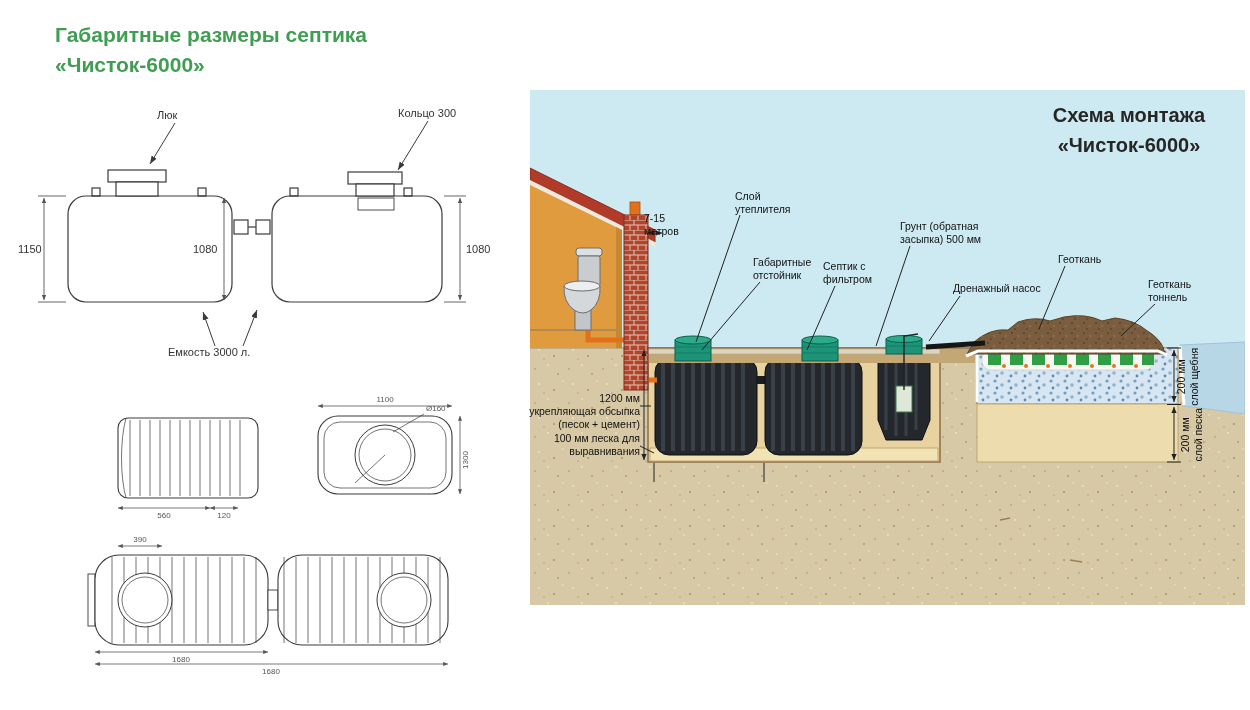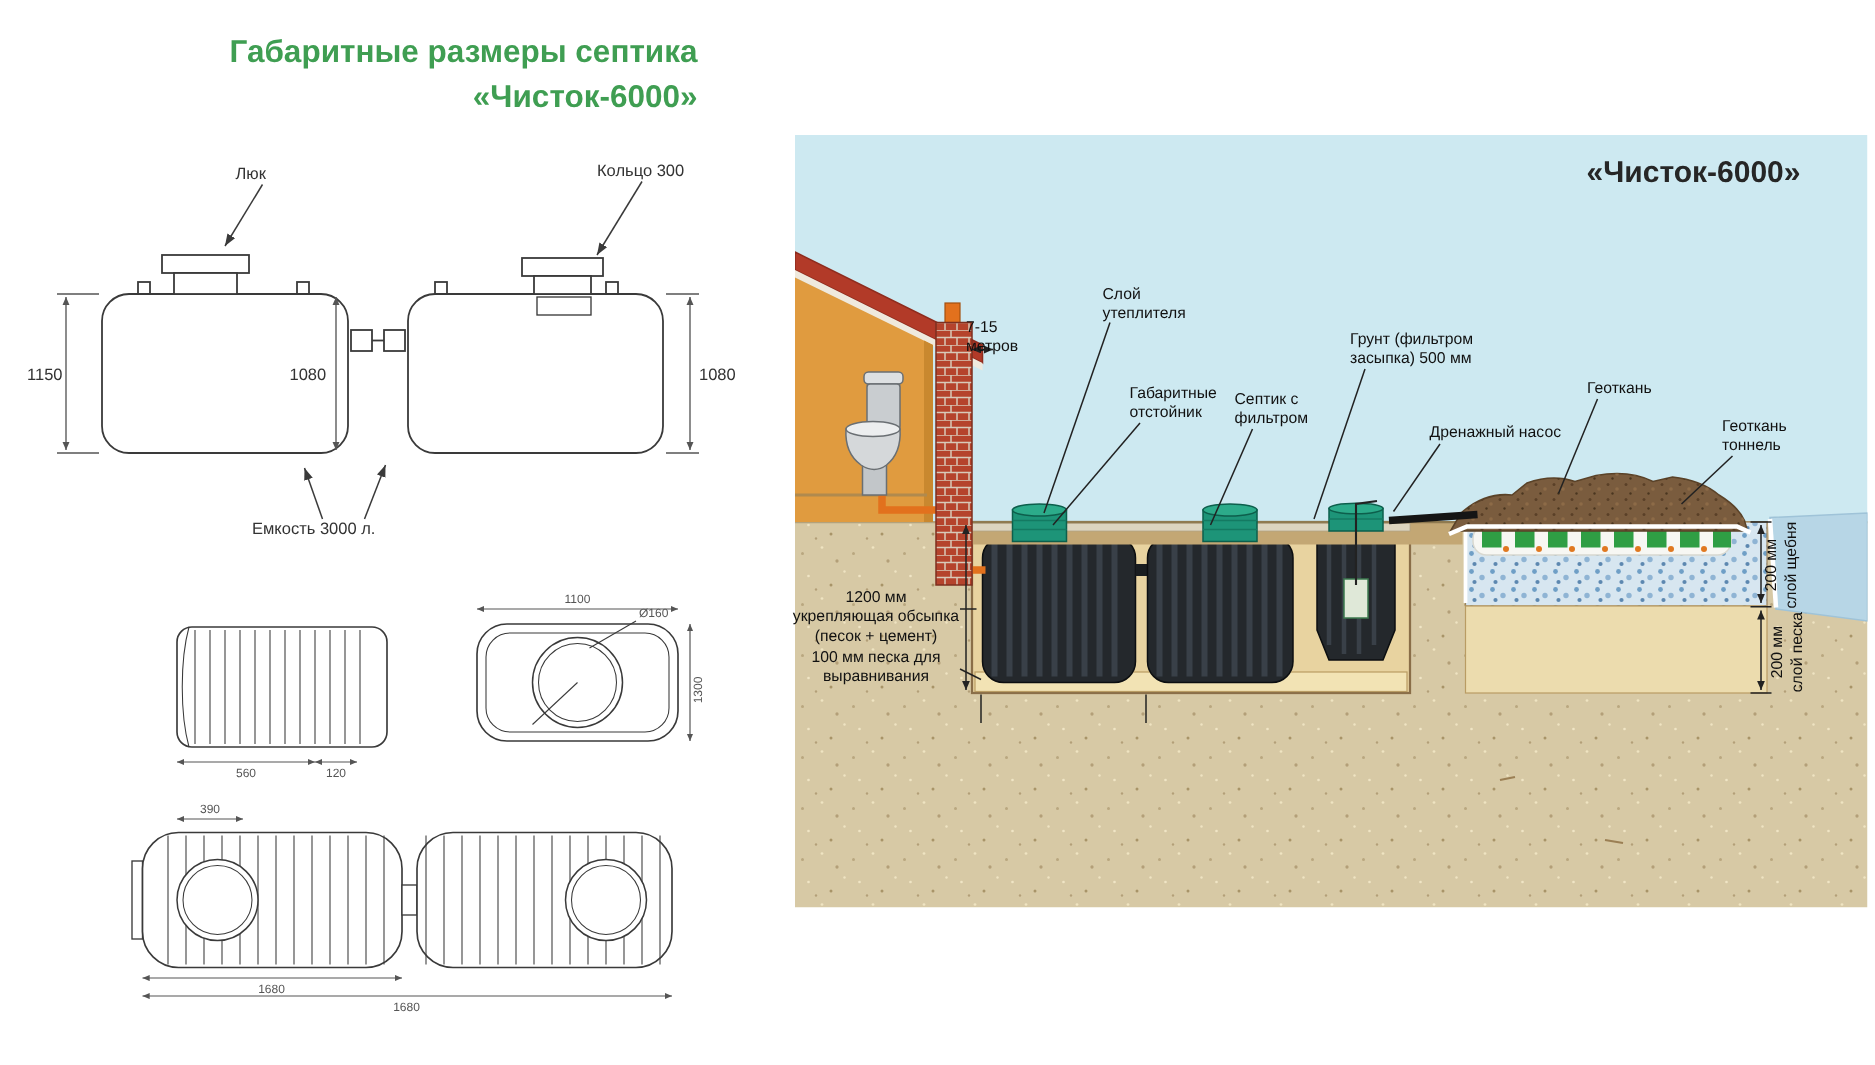--- a/index.html
+++ b/index.html
@@ -3,26 +3,26 @@
 <meta charset="utf-8">
 <style>
   *{margin:0;padding:0;box-sizing:border-box}
   html,body{background:#fff}
   body{font-family:"Liberation Sans",sans-serif}
   .page{position:relative;width:1250px;height:710px;background:#fff;overflow:hidden}
   .abs{position:absolute}
   svg text{font-family:"Liberation Sans",sans-serif;fill:#333}
   .t11{font-size:11px}
   .t8{font-size:8px;fill:#555}
-  .left-title{position:absolute;left:55px;top:20px;width:410px;text-align:right;
+  .left-title{position:absolute;left:55px;top:20px;width:410px;text-align:left;
     color:#3f9e52;font-size:21px;font-weight:600;line-height:1.45}
   .right-title{position:absolute;left:1015px;top:100px;width:228px;text-align:center;
     color:#262626;font-size:20px;font-weight:600;line-height:1.5}
   .lbl{position:absolute;font-size:10.5px;color:#111;line-height:1.22;white-space:nowrap}
-  .lbl.rt{text-align:center;width:112px}
+  .lbl.rt{text-align:right;width:112px}
   .lbl.rot{text-align:center;transform:rotate(-90deg)}
 </style>
 </head>
 <body>
 
 <div class="page">
 
   <div class="left-title">
     <div>Габаритные размеры септика</div>
     <div>«Чисток-6000»</div>
@@ -302,20 +302,21 @@
       <line x1="114" y1="260" x2="114" y2="370" marker-start="url(#dimR)" marker-end="url(#dimR)"></line>
       <line x1="637" y1="258" x2="651" y2="258"></line>
       <line x1="637" y1="314.5" x2="651" y2="314.5"></line>
       <line x1="637" y1="372" x2="651" y2="372"></line>
       <line x1="644" y1="260" x2="644" y2="312" marker-start="url(#dimR)" marker-end="url(#dimR)"></line>
       <line x1="644" y1="317" x2="644" y2="370" marker-start="url(#dimR)" marker-end="url(#dimR)"></line>
     </g>
   </svg>
 
   <div class="right-title">
+    <div>Схема монтажа</div>
     <div>«Чисток-6000»</div>
   </div>
 
   <div class="lbl" style="left:644px;top:212px">
     <div>7-15</div>
     <div>метров</div>
   </div>
 
   <div class="lbl" style="left:735px;top:190px">
     <div>Слой</div>
@@ -326,21 +327,21 @@
     <div>Габаритные</div>
     <div>отстойник</div>
   </div>
 
   <div class="lbl" style="left:823px;top:260px">
     <div>Септик с</div>
     <div>фильтром</div>
   </div>
 
   <div class="lbl" style="left:900px;top:220px">
-    <div>Грунт (фильтром</div>
+    <div>Грунт (обратная</div>
     <div>засыпка) 500 мм</div>
   </div>
 
   <div class="lbl" style="left:1058px;top:253px">
     <div>Геоткань</div>
   </div>
 
   <div class="lbl" style="left:953px;top:282px">
     <div>Дренажный насос</div>
   </div>

